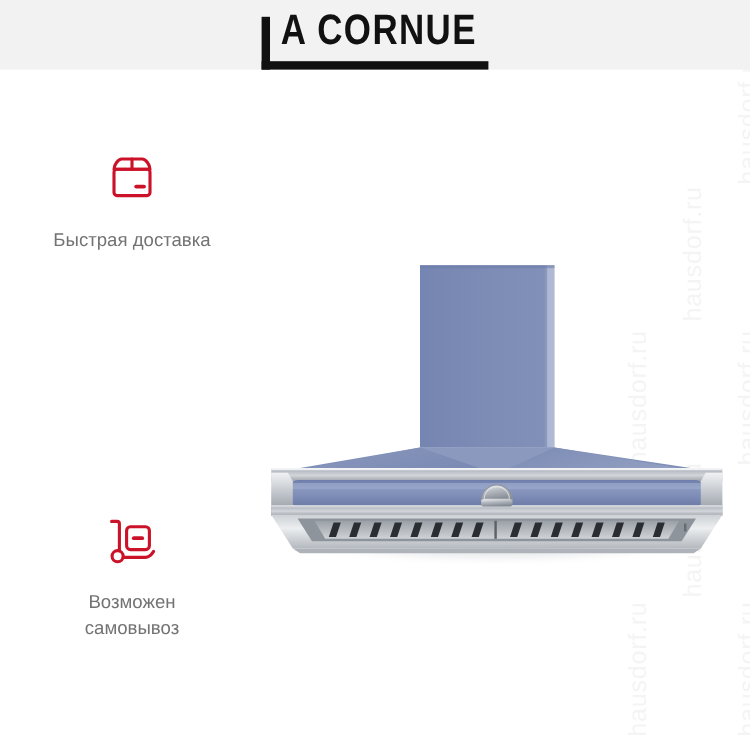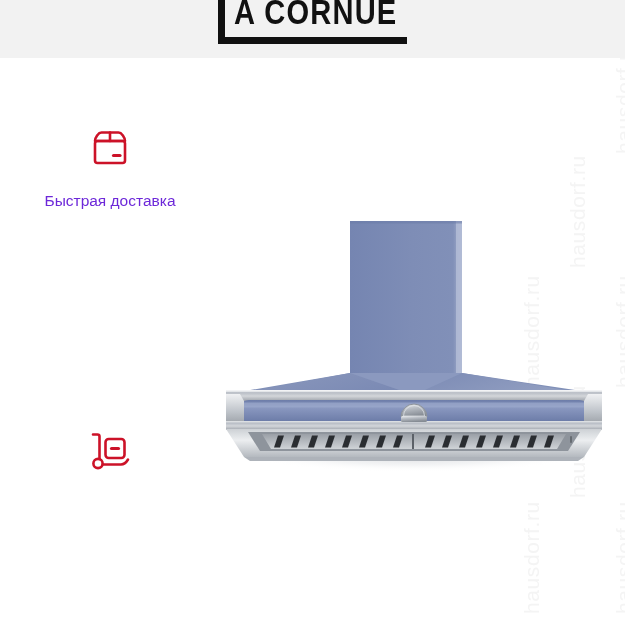--- a/index.html
+++ b/index.html
@@ -17,21 +17,21 @@
     overflow:hidden;
   }
 
   
   #header{
     position:absolute;left:0;top:0;width:625px;height:58px;
     background:#f2f2f2;
   }
   #logo{
     position:absolute;left:0;top:0;width:625px;height:58px;
-    display:flex;align-items:flex-start;justify-content:center;
+    display:flex;align-items:flex-end;justify-content:center;
   }
   #logo-inner{
     position:relative;
     padding:0 0 7px 9px;
     border-left:7px solid #111111;
     border-bottom:7px solid #111111;
     line-height:1;
   }
   #logo-text{
     display:block;
@@ -69,21 +69,21 @@
     left:4px;
     text-align:center;
   }
   .feat-icon{
     height:56px;
     display:flex;align-items:center;justify-content:center;
     margin-bottom:14px;
   }
   .feat-label{
     font-size:15.5px;
-    color:#6d28d9;
+    color:#737373;
     line-height:1.38;
     font-family:"Liberation Sans", sans-serif;
   }
   #feature-0{top:120px;}
   #feature-1{top:262px;}
   #feature-2{top:422px;}
 
   
   #hood{
     position:absolute;
@@ -132,20 +132,24 @@
 
   <div class="feature" id="feature-2">
     <div class="feat-icon">
       <svg width="50" height="48" viewBox="0 0 50 48" fill="none" stroke="#cc1228" stroke-width="2.6" stroke-linecap="round" stroke-linejoin="round">
         <path d="M8 8.5 L12.5 8.5 C13.6 8.5 14.5 9.4 14.5 10.5 L14.5 33"></path>
         <circle cx="13" cy="37.5" r="4.6"></circle>
         <path d="M17.8 38.5 L36 38.5 C39 38.5 41.5 36 43 33.5"></path>
         <rect x="20.5" y="13" width="19" height="19" rx="3.2"></rect>
         <line x1="26.5" y1="22.5" x2="33.5" y2="22.5" stroke-width="3.2"></line>
       </svg>
+    </div>
+    <div class="feat-label">
+      <div>Возможен</div>
+      <div>самовывоз</div>
     </div>
   </div>
 
   <div id="hood">
     <svg viewBox="0 0 392 275" xmlns="http://www.w3.org/2000/svg">
       <defs>
         <linearGradient id="chimneyGrad" x1="0" y1="0" x2="1" y2="0">
           <stop offset="0%" stop-color="#7585b1"></stop>
           <stop offset="55%" stop-color="#7e8db6"></stop>
           <stop offset="92%" stop-color="#8190b8"></stop>

